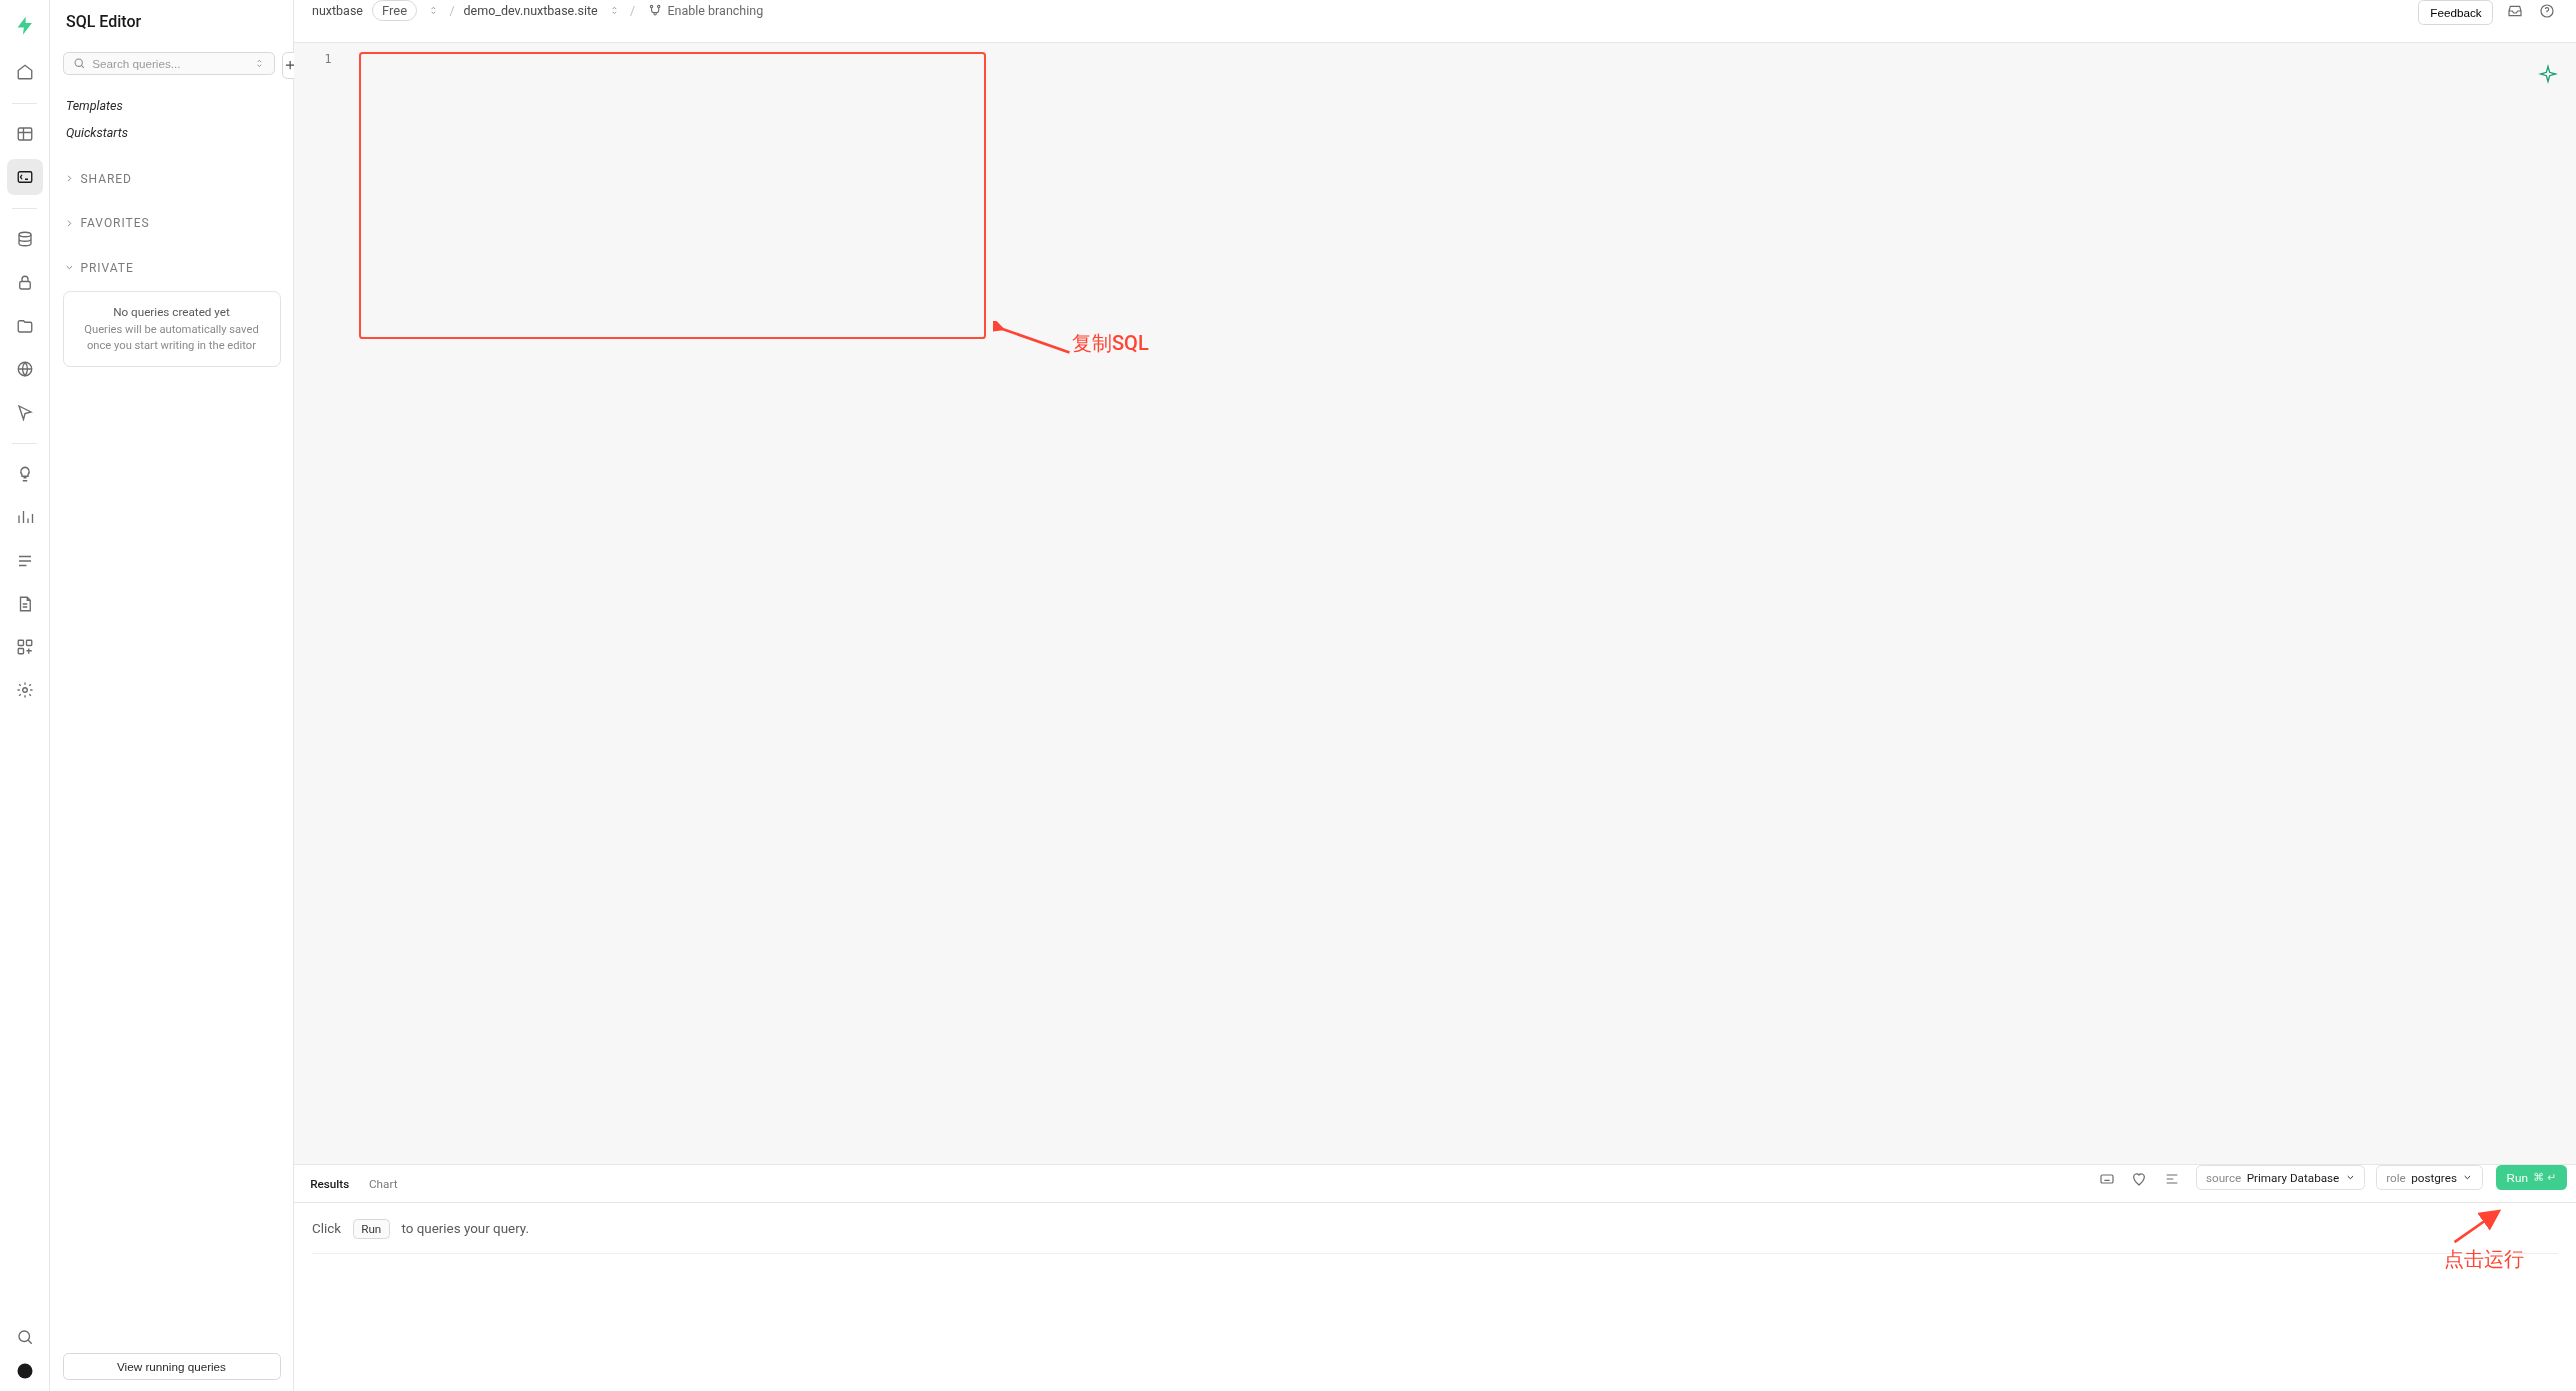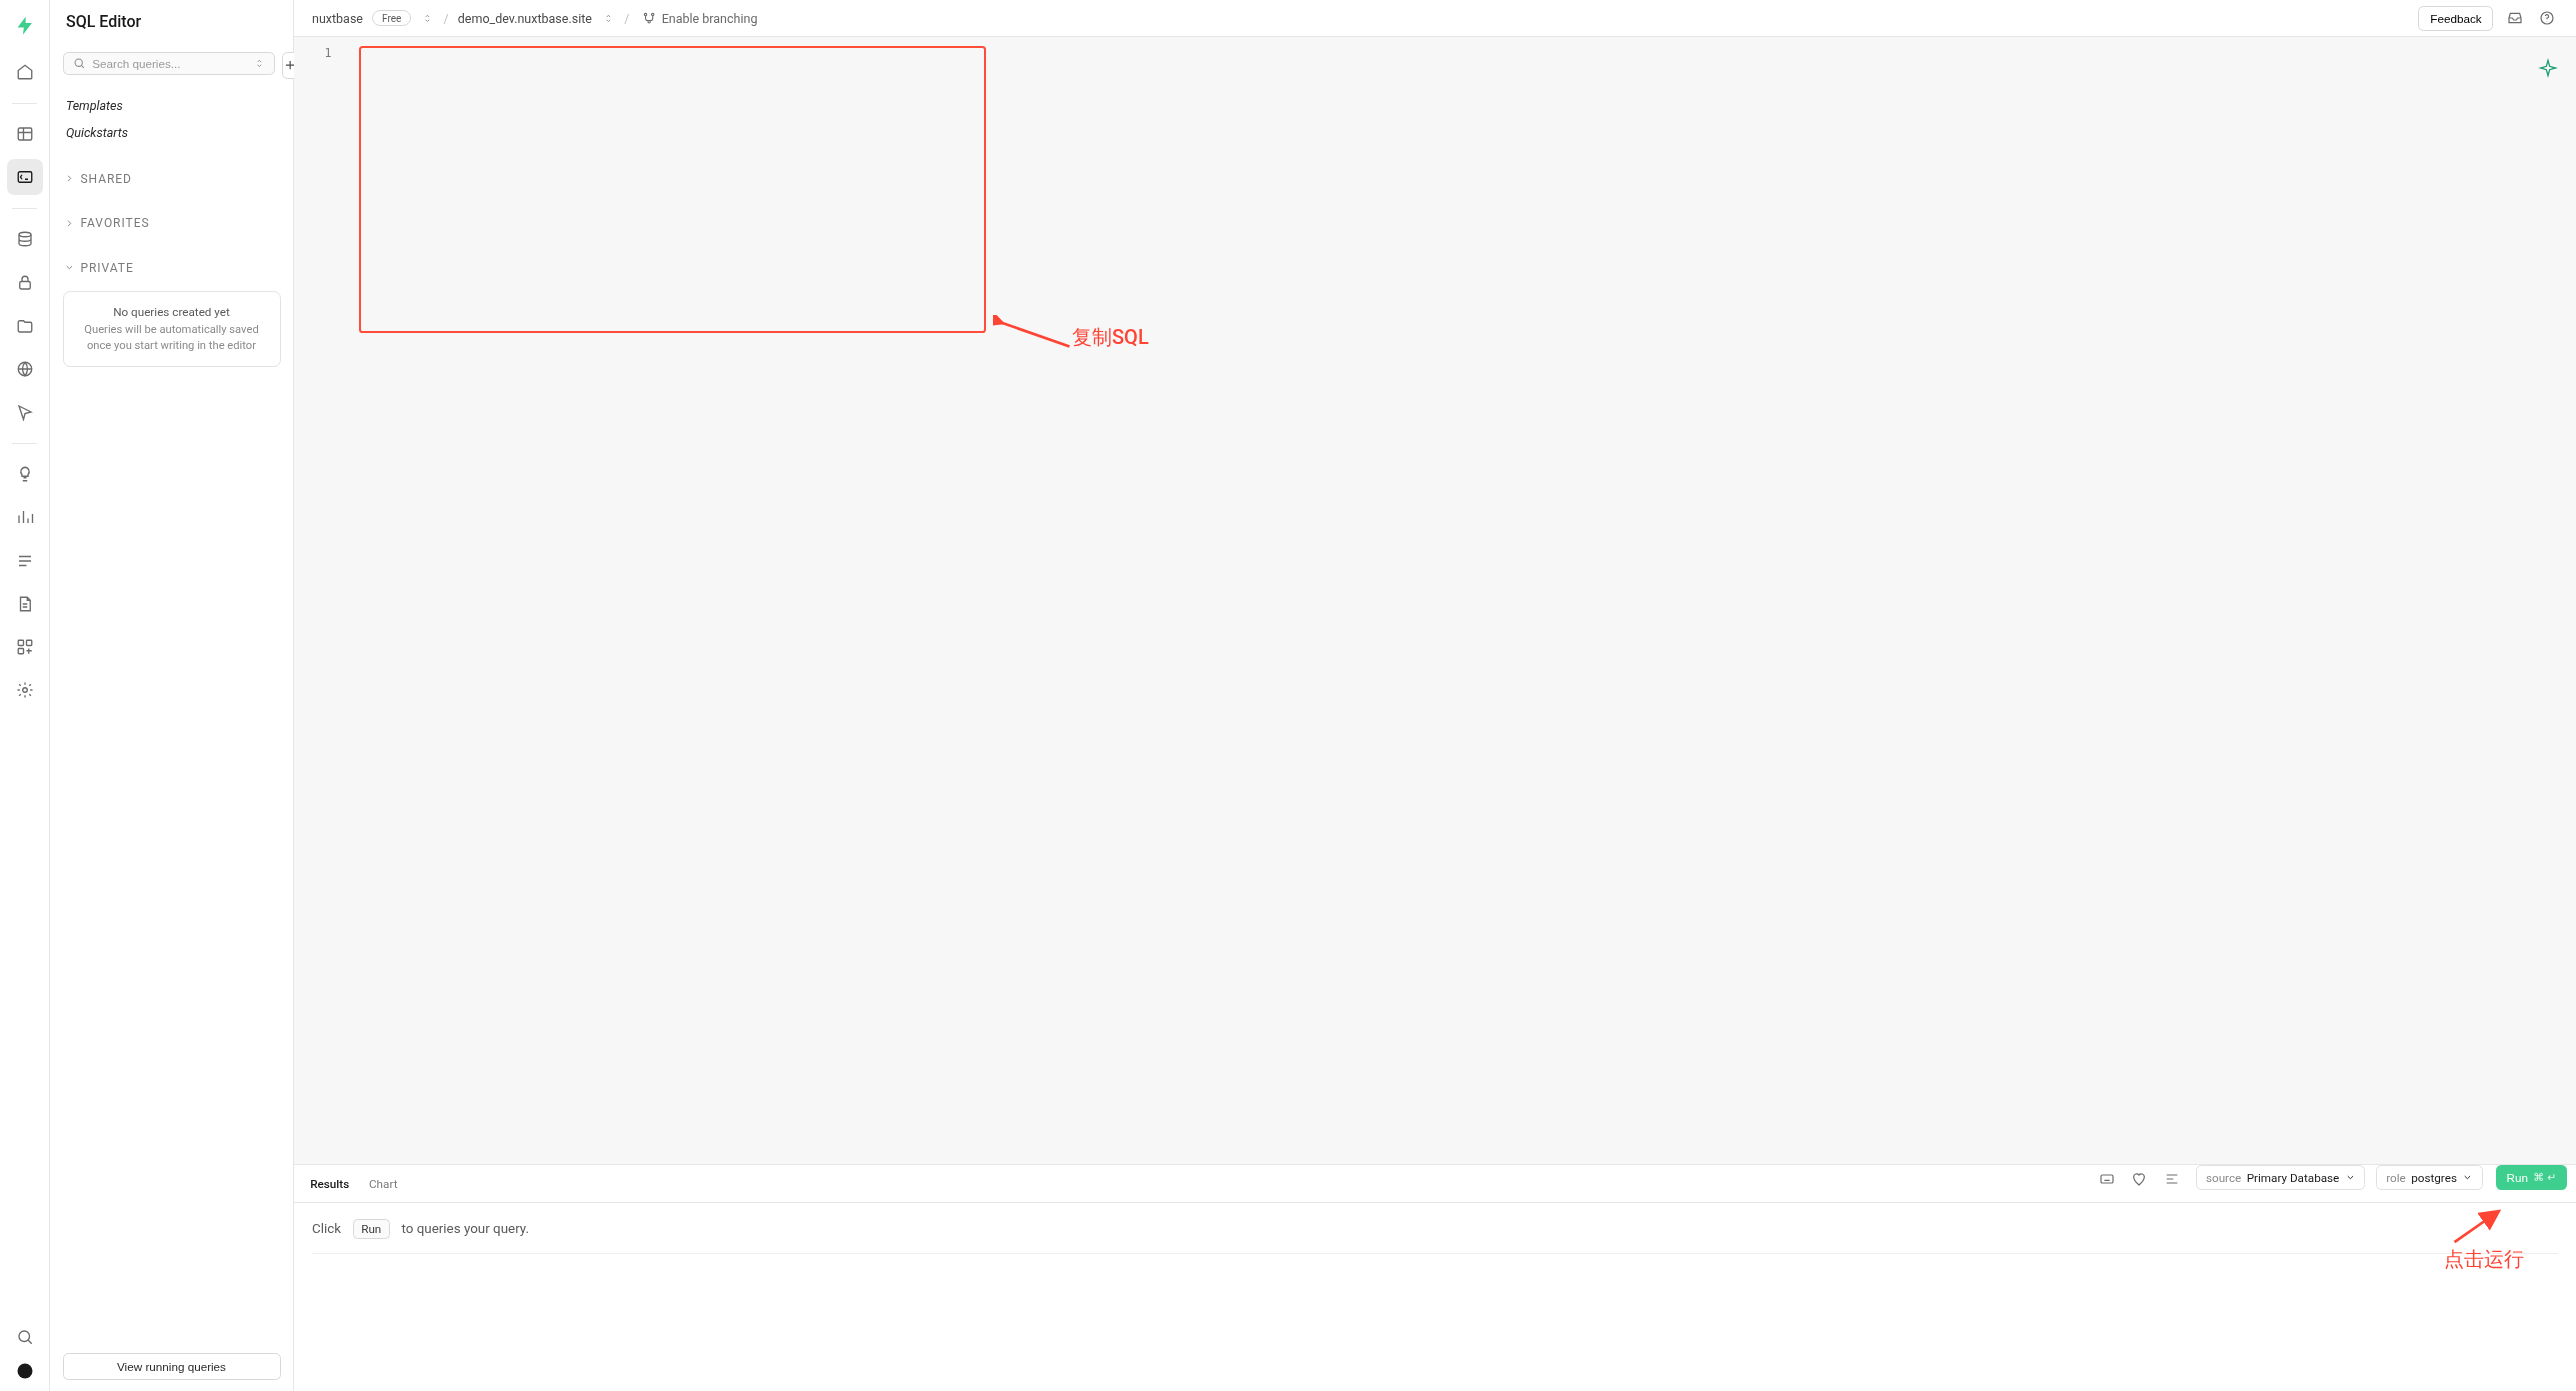--- a/index.html
+++ b/index.html
@@ -134,31 +134,31 @@
 
     
     .main {
       flex: 1;
       display: flex;
       flex-direction: column;
       min-width: 0;
     }
     
     .topbar {
-      height: 37px;
+      height: 43px;
       border-bottom: 0.9px solid #e6e6e6;
-      display: flex; align-items: center;
+      display: flex; align-items: flex-start;
       padding: 0 18px;
       gap: 10.8px;
       background: #fff;
     }
     .crumb { display: flex; align-items: center; gap: 9px; color: #4a4a4a; font-size: 12.5px; }
     .crumb-sep { color: #c0c0c0; }
     .badge-free {
-      font-size: 10px;
+      font-size: 13px;
       border: 0.9px solid #d8d8d8;
       border-radius: 895px;
       padding: 1.8px 9px;
       color: #5a5a5a;
     }
     .chevron-box {
       display: flex; align-items: center; justify-content: center;
       width: 14.3px; height: 14.3px; color: #8a8a8a; cursor: pointer;
     }
     .branch-link {

